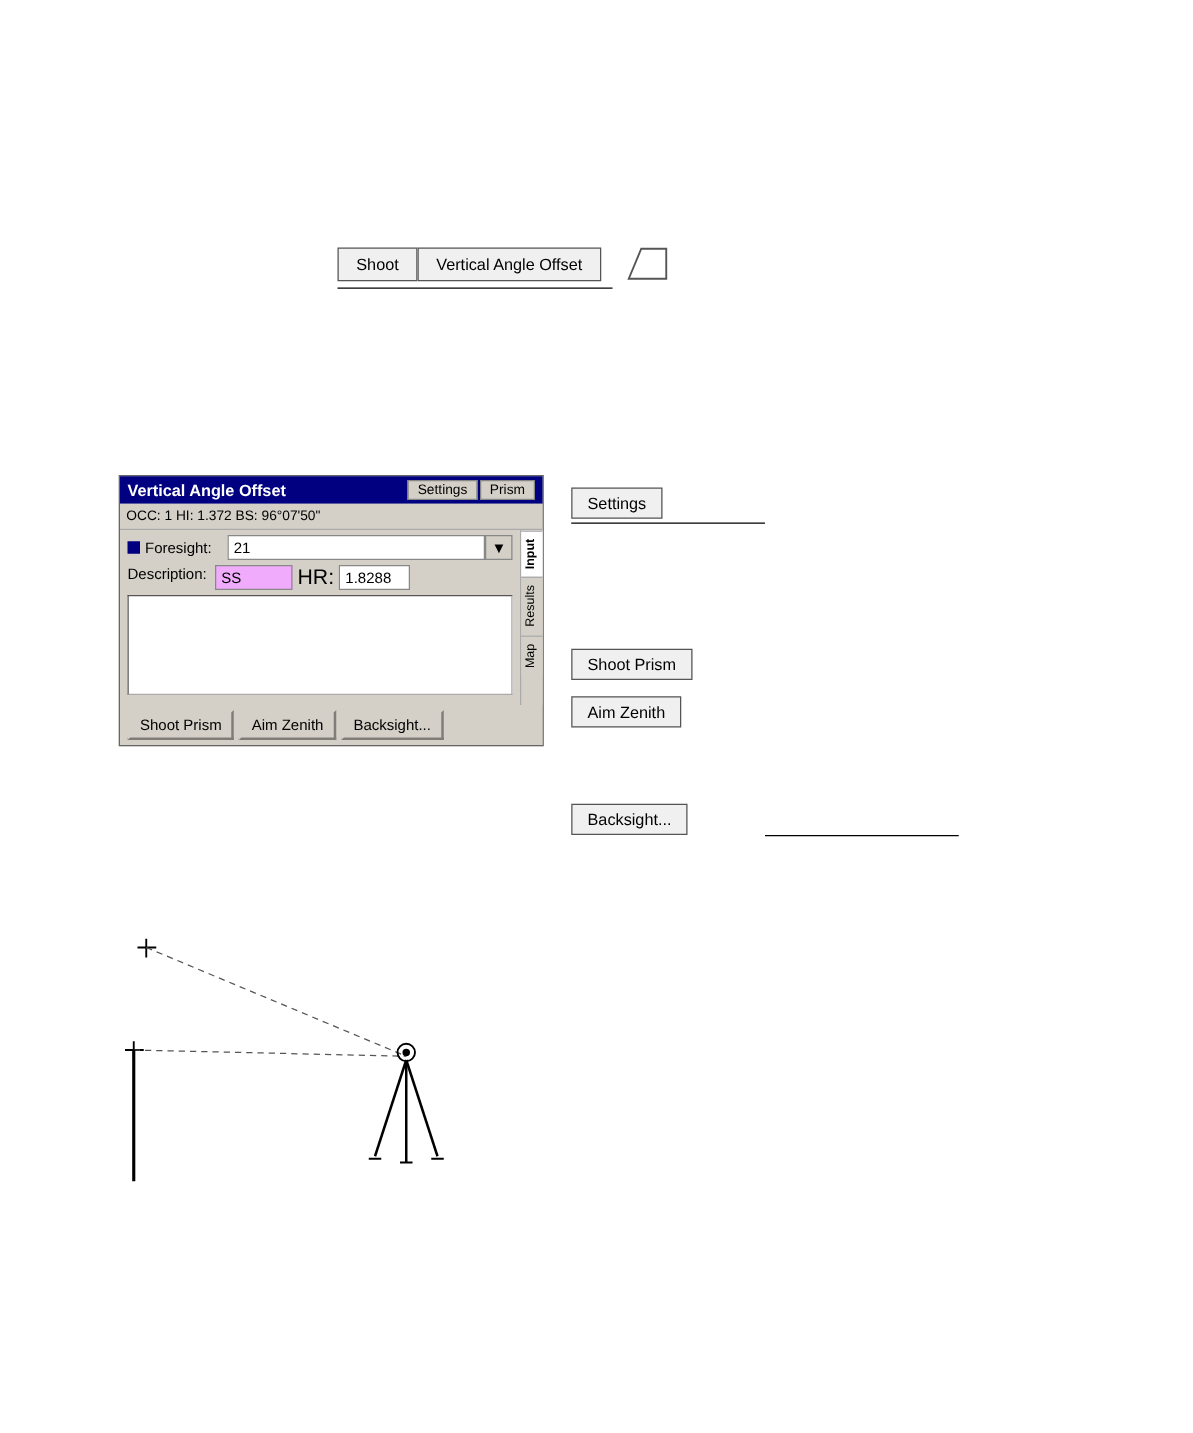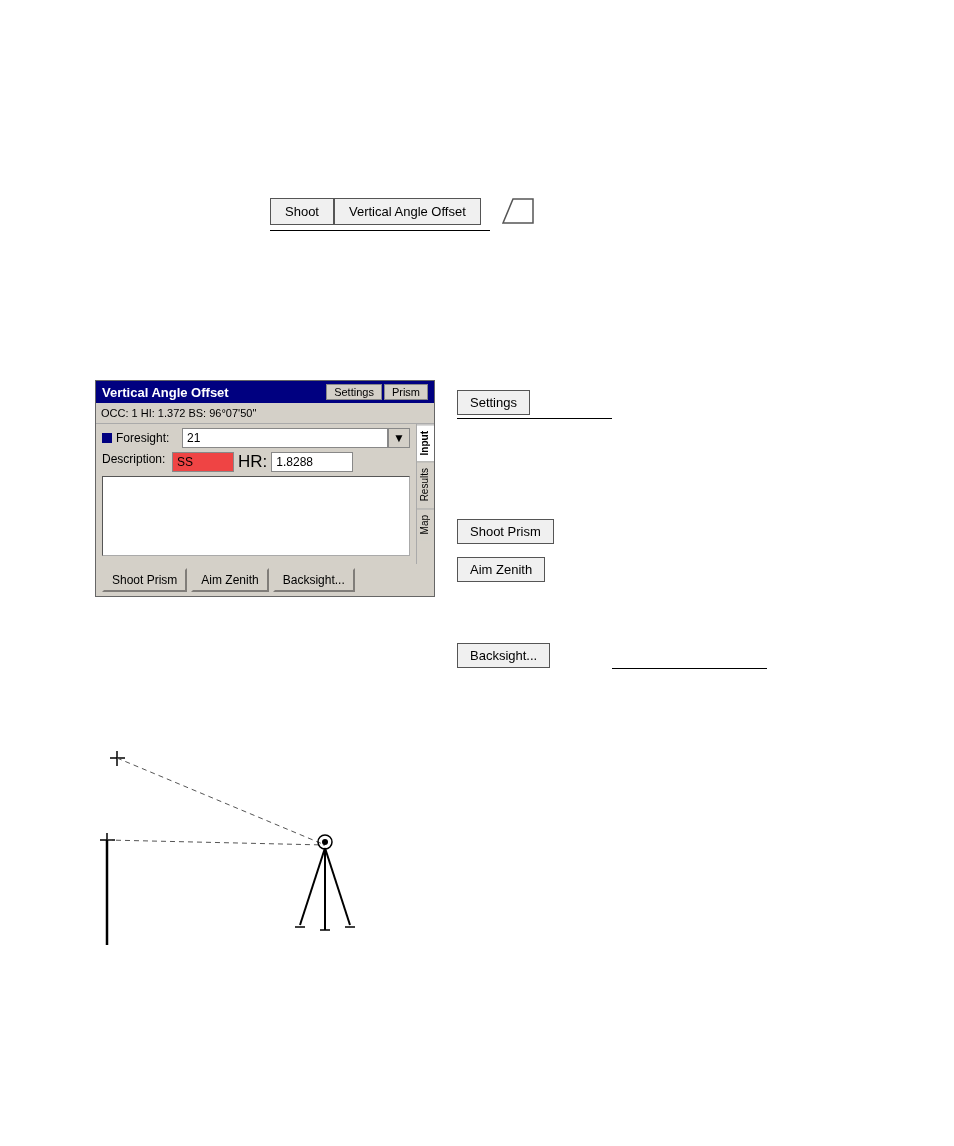--- a/index.html
+++ b/index.html
@@ -169,36 +169,36 @@
       gap: 4px;
     }
 
     .desc-label {
       font-size: 12px;
       min-width: 66px;
     }
 
     .desc-input {
       border: 1px solid #888;
-      background: #ef4444;
+      background: #f0abfc;
       padding: 2px 4px;
       font-size: 12px;
       width: 62px;
     }
 
     .hr-label {
       font-size: 17px;
     }
 
     .hr-input {
       border: 1px solid #888;
       background: white;
       padding: 2px 4px;
       font-size: 12px;
-      width: 82px;
+      width: 57px;
     }
 
     .results-area {
       border: 1px inset #aaa;
       background: white;
       margin: 4px 0;
       height: 80px;
       width: 100%;
     }
 

